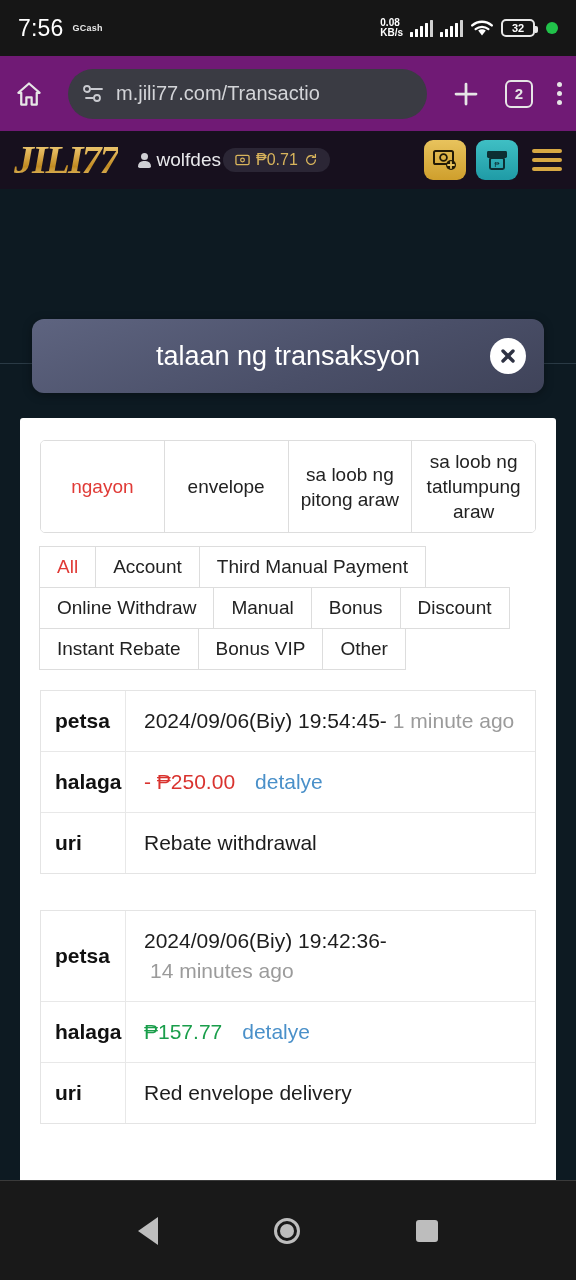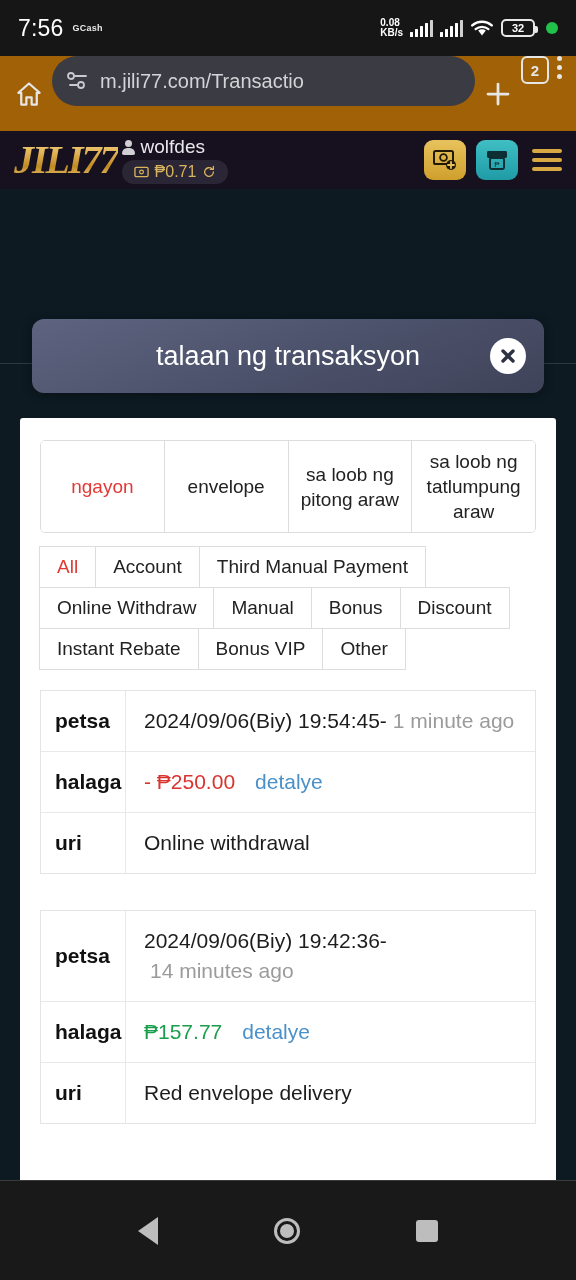--- a/index.html
+++ b/index.html
@@ -34,22 +34,22 @@
     font-size: 11px; font-weight: 700; position: relative;
   }
   .battery::after {
     content:""; position:absolute; right:-5px; top:5px; width:3px; height:7px;
     background:#e8e8e8; border-radius:0 2px 2px 0;
   }
   .rec-dot { width: 12px; height: 12px; border-radius: 50%; background: #21c24a; margin-left:4px;}
 
   
   .browserbar {
-    height: 75px; background: #a16207;
-    display: flex; padding: 0 14px; gap: 8px;
+    height: 75px; background: #701a75;
+    display: flex; align-items: center; padding: 0 14px; gap: 24px;
   }
   .bb-icon { color: #e6e6e6; display: flex; align-items: center; justify-content: center; }
   .omnibox {
     flex: 1; height: 50px; background: #3a3b43; border-radius: 25px;
     display: flex; align-items: center; padding: 0 14px; gap: 10px;
     overflow: hidden;
   }
   .omnibox-url {
     color: #d3d4d8; font-size: 20px; white-space: nowrap; overflow: hidden;
   }
@@ -59,31 +59,31 @@
     color: #e6e6e6; font-size: 15px; font-weight: 700;
   }
   .kebab { display: flex; flex-direction: column; gap: 4px; align-items: center; }
   .kebab span { width: 5px; height: 5px; border-radius: 50%; background: #e6e6e6; }
 
   
   .page { position: relative; height: 1049px; background: #0d1a22; overflow: hidden; }
 
   .site-header {
     height: 58px; background: #17101e;
-    display: flex; align-items: center; padding: 0 14px; gap: 0;
+    display: flex; align-items: center; padding: 0 14px; gap: 16px;
     position: relative;
   }
   .logo {
     font-family: "Liberation Serif", serif;
     font-size: 40px; font-weight: 700; font-style: italic; letter-spacing: -2px;
     background: linear-gradient(180deg,#f6d98a 0%,#e0b254 35%,#c08a22 65%,#f3d587 100%);
     -webkit-background-clip: text; background-clip: text; color: transparent;
     line-height: 44px;
   }
-  .userblock { display: flex; flex-direction: column; gap: 2px; margin-left: 4px; }
+  .userblock { display: flex; flex-direction: row; gap: 2px; margin-left: 4px; }
   .uname { display:flex; align-items:center; gap:6px; color:#e9e9ec; font-size: 19px; }
   .person-ic { width: 13px; height: 15px; position: relative; display:inline-block;}
   .person-ic::before{content:"";position:absolute;left:3px;top:0;width:7px;height:7px;border-radius:50%;background:#cfcfd4;}
   .person-ic::after{content:"";position:absolute;left:0;top:8px;width:13px;height:7px;border-radius:6px 6px 2px 2px;background:#cfcfd4;}
   .balance {
     background:#2b2635; border-radius: 14px; padding: 3px 12px;
     color:#d8b45c; font-size:16px; display:flex; align-items:center; gap:6px;text-align:center;
   }
   .hdr-actions { margin-left:auto; display:flex; align-items:center; gap:10px;}
   .act-btn { width: 42px; height: 40px; border-radius: 9px; display:flex;align-items:center;justify-content:center;}
@@ -322,21 +322,21 @@
       </div>
       <div class="txn-row">
         <div class="txn-label">halaga</div>
         <div class="txn-val">
           <span class="amt-neg">- ₱250.00</span>
           <span class="detalye">detalye</span>
         </div>
       </div>
       <div class="txn-row">
         <div class="txn-label">uri</div>
-        <div class="txn-val">Online withdrawal</div>
+        <div class="txn-val">Rebate withdrawal</div>
       </div>
     </div>
 
     <div class="txn" style="margin-top:36px">
       <div class="txn-row">
         <div class="txn-label">petsa</div>
         <div class="txn-val">
           <span>2024/09/06(Biy) 19:42:36-</span>
           <span class="muted" style="margin-left:6px">14 minutes ago</span>
         </div>

